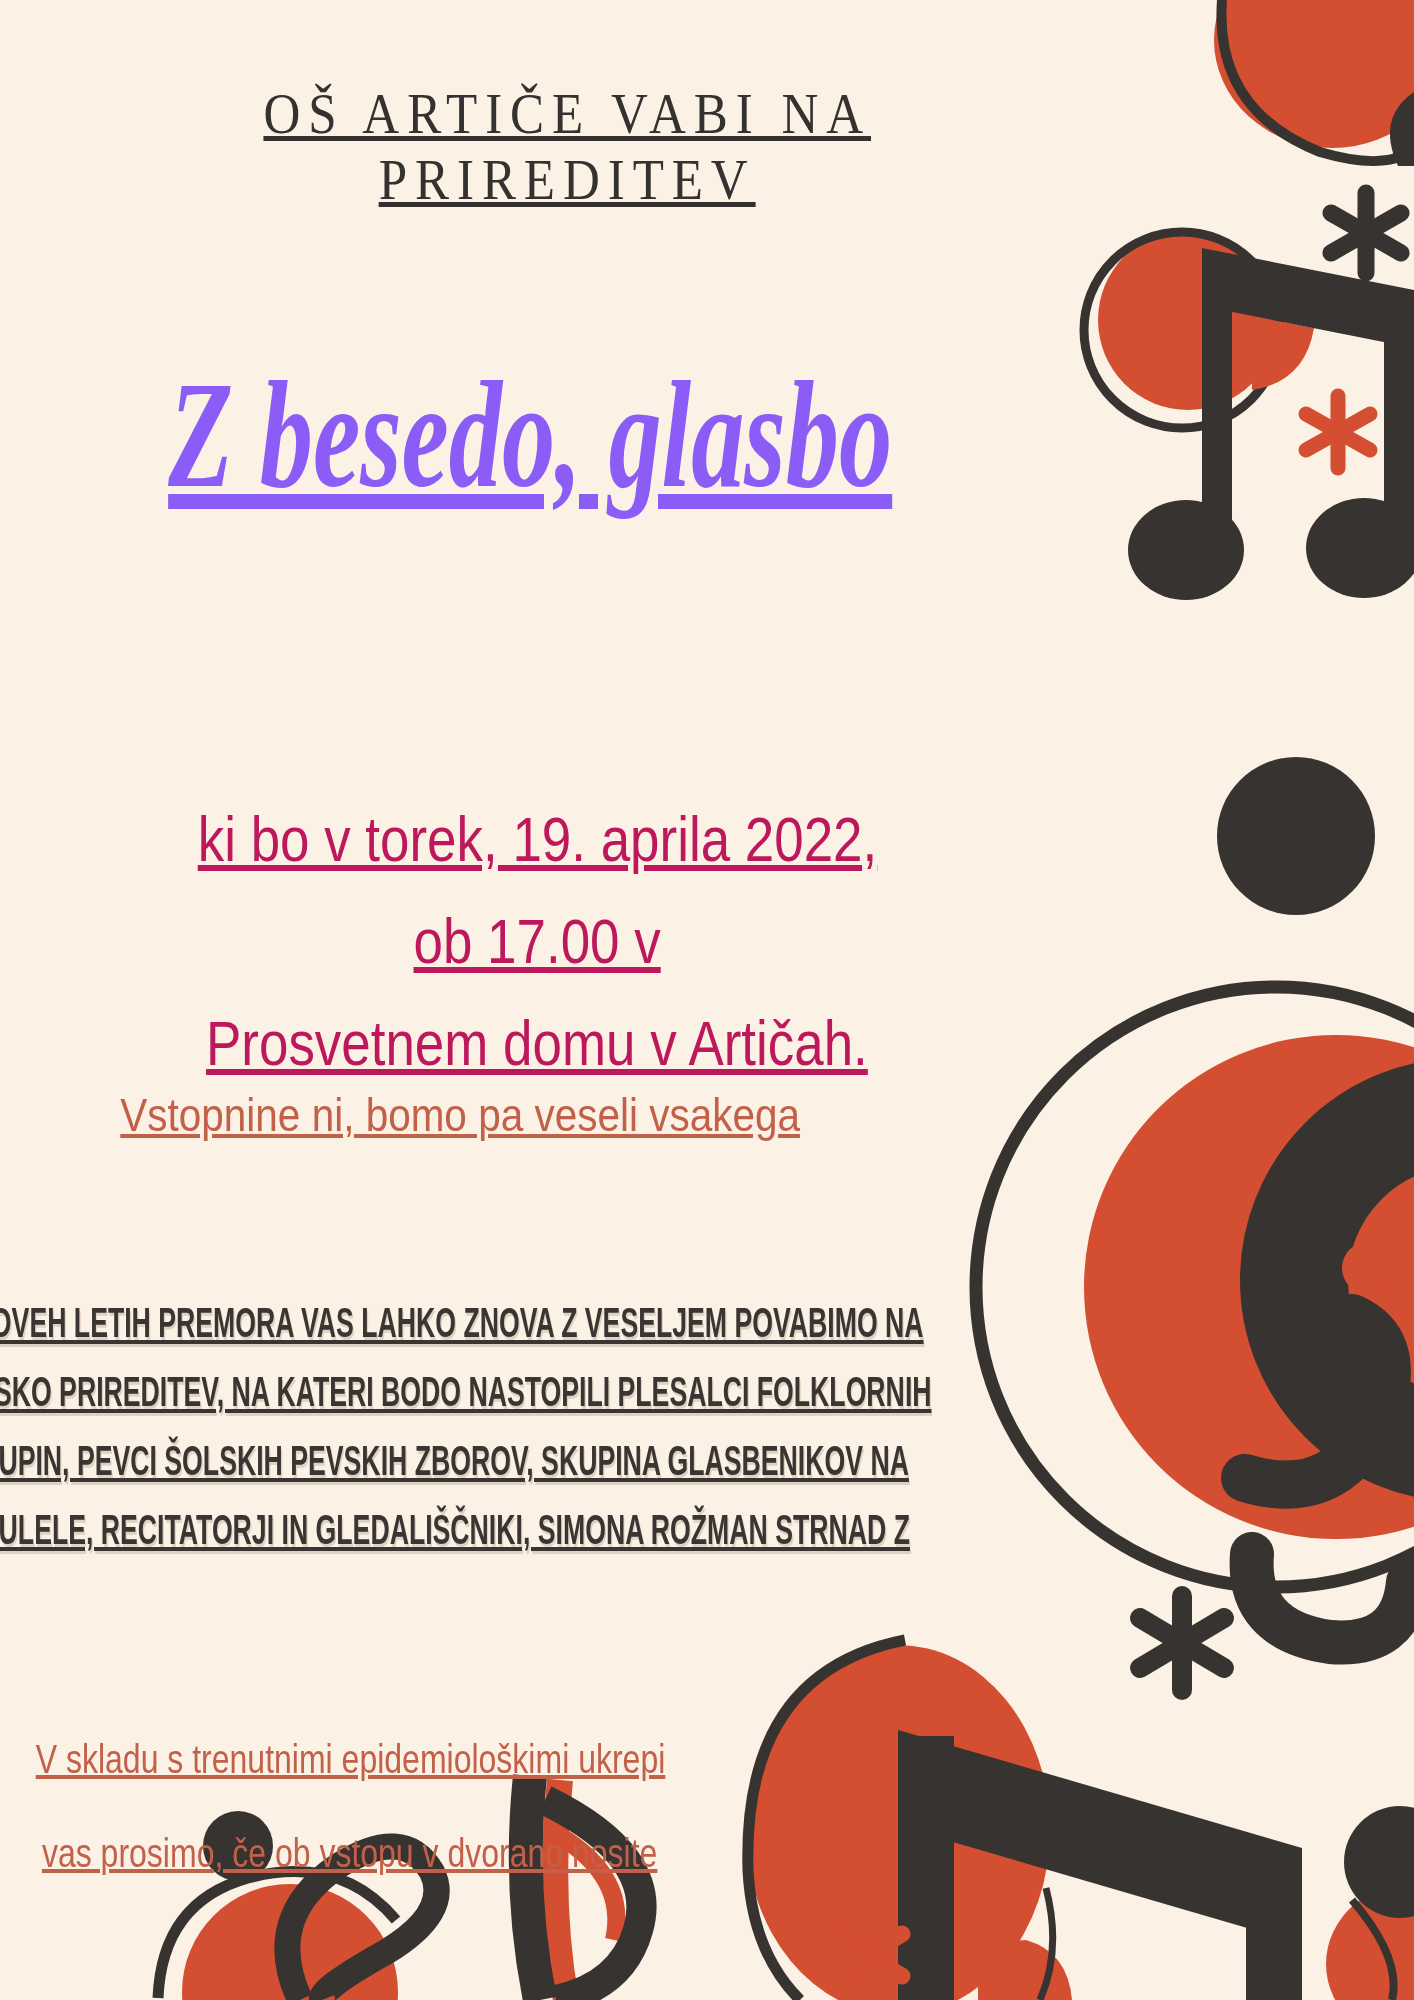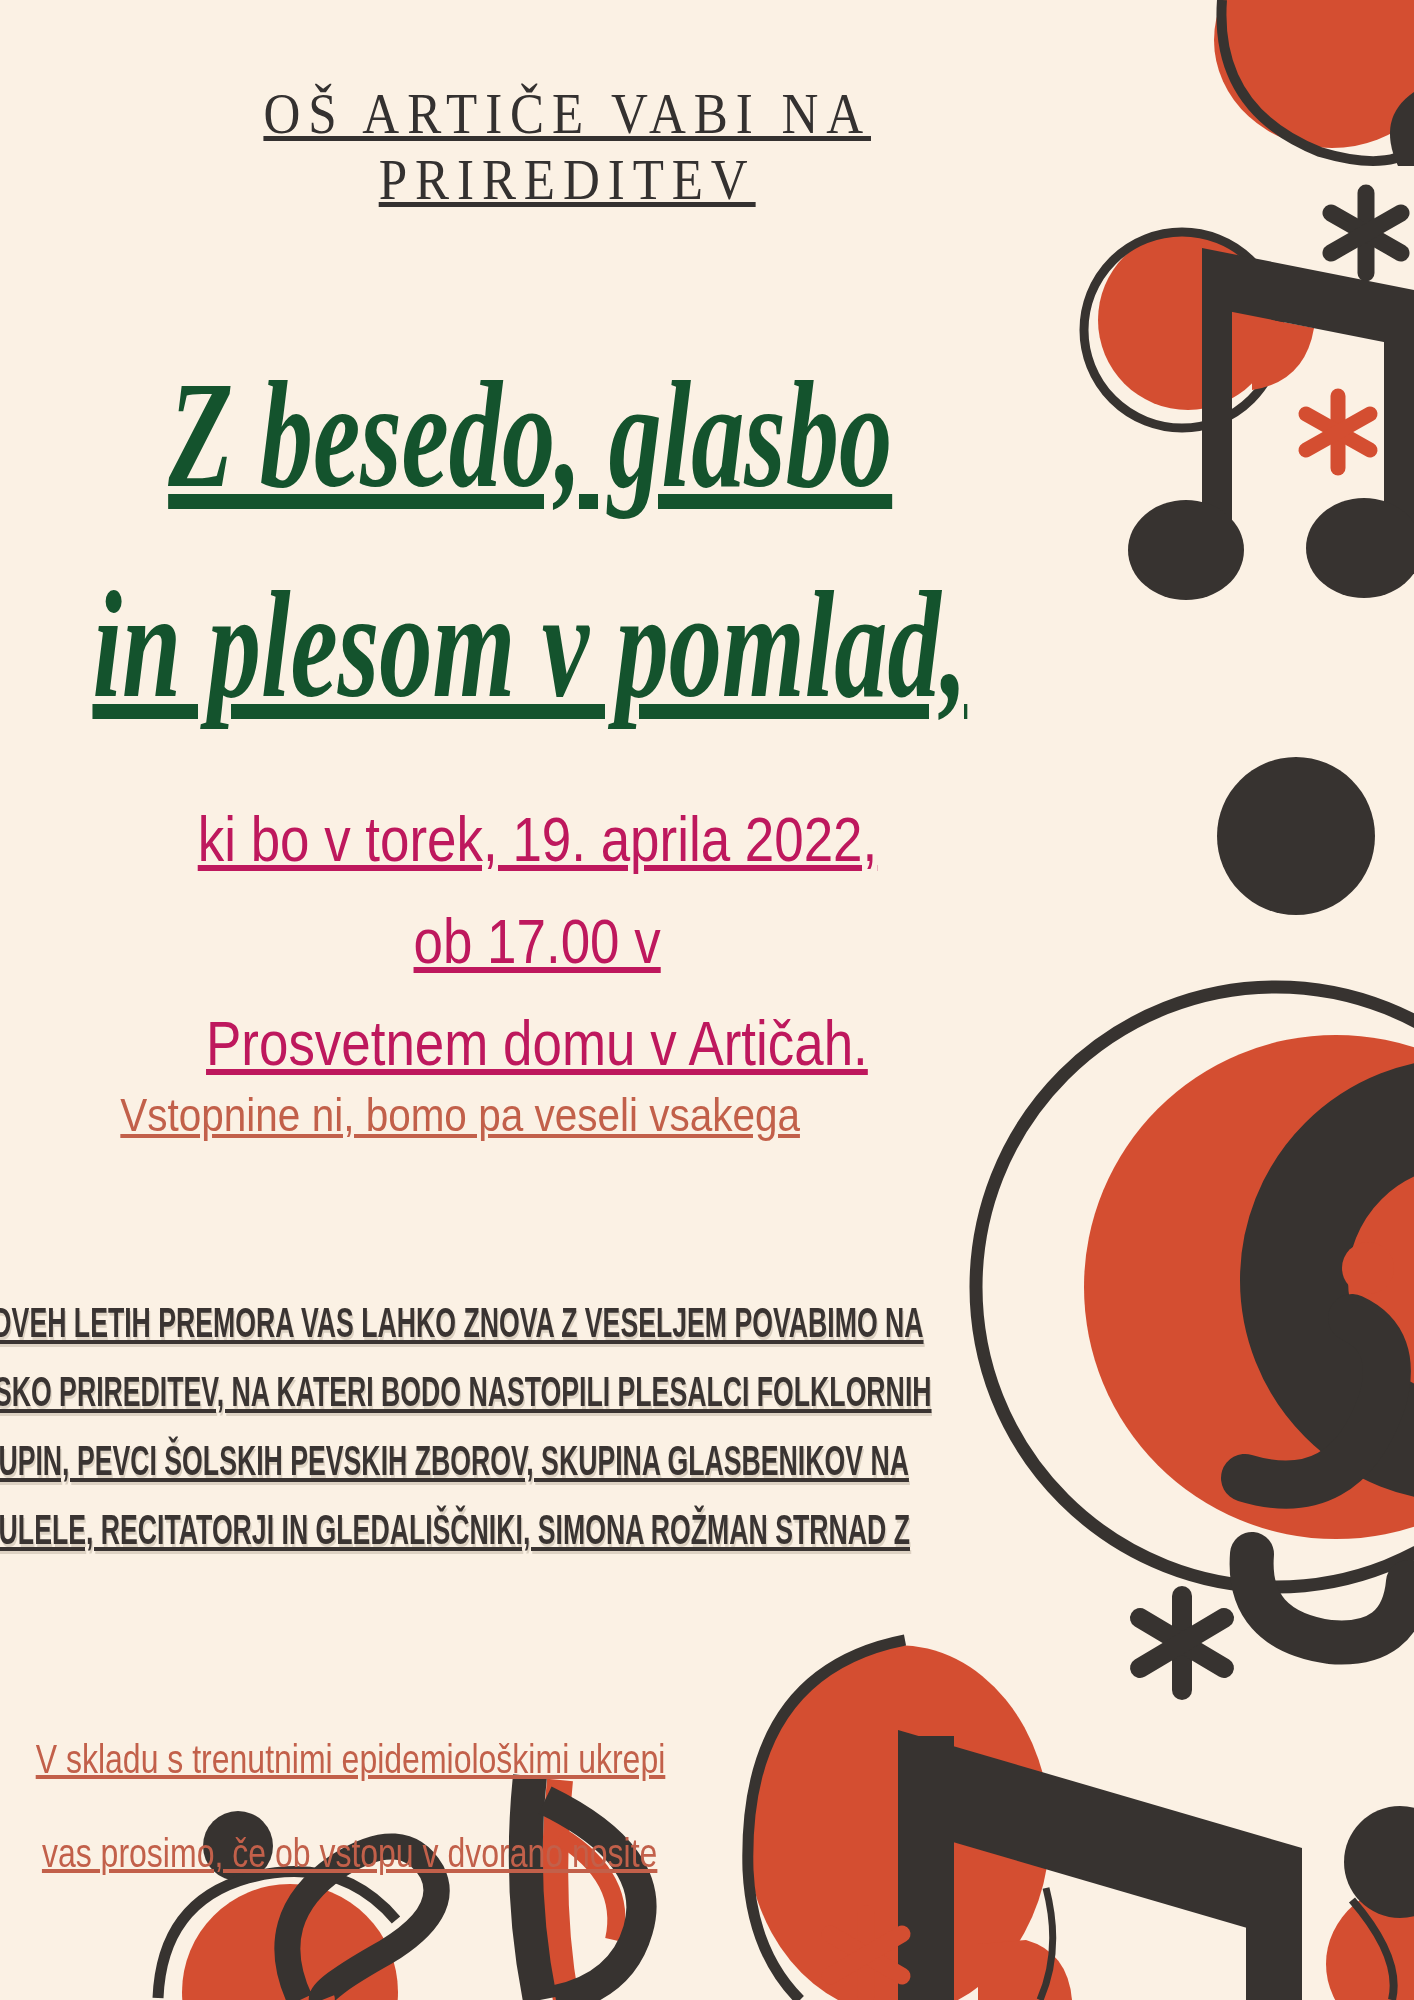--- a/index.html
+++ b/index.html
@@ -13,21 +13,21 @@
   .deco{position:absolute;inset:0;width:1414px;height:2000px;z-index:0;}
   .txt{position:absolute;z-index:1;display:flex;flex-direction:column;align-items:flex-end;text-decoration:underline;}
   .line{display:flex;justify-content:center;width:100%;}
   .line > span{white-space:nowrap;display:inline-block;transform-origin:50% 50%;}
 
   .header{left:167px;top:80px;width:800px;color:#343130;
           font-family:"Liberation Serif", serif;font-size:58px;letter-spacing:9px;}
   .header .line{height:66px;align-items:center;}
   .header .line > span{transform:scaleX(0.88);}
 
-  .title{left:0px;top:330px;width:1060px;color:#14532d;
+  .title{left:0px;top:330px;width:1060px;color:#8b5cf6;
          font-family:"Liberation Serif", serif;font-style:italic;font-weight:bold;
          font-size:152px;}
   .title .line{height:210px;align-items:center;}
   .title .line > span{transform:scaleX(0.70);}
 
   .event{left:87px;top:788px;width:900px;color:#be185d;font-size:63px;}
   .event .line{height:102px;align-items:center;}
   .event .line > span{transform:scaleX(0.84);}
 
   .donation{left:60px;top:1084px;width:800px;color:#c2604a;font-size:46px;gap:8px;}
@@ -140,23 +140,20 @@
     </div>
   <div class="line">
       <span>PRIREDITEV</span>
     </div>
 </div>
 
 <div class="txt title">
   <div class="line">
       <span>Z besedo, glasbo</span>
     </div>
-  <div class="line">
-      <span>in plesom v pomlad,</span>
-    </div>
 </div>
 
 <div class="txt event">
   <div class="line">
       <span>ki bo v torek, 19. aprila 2022,</span>
     </div>
   <div class="line">
       <span>ob 17.00 v</span>
     </div>
   <div class="line">

